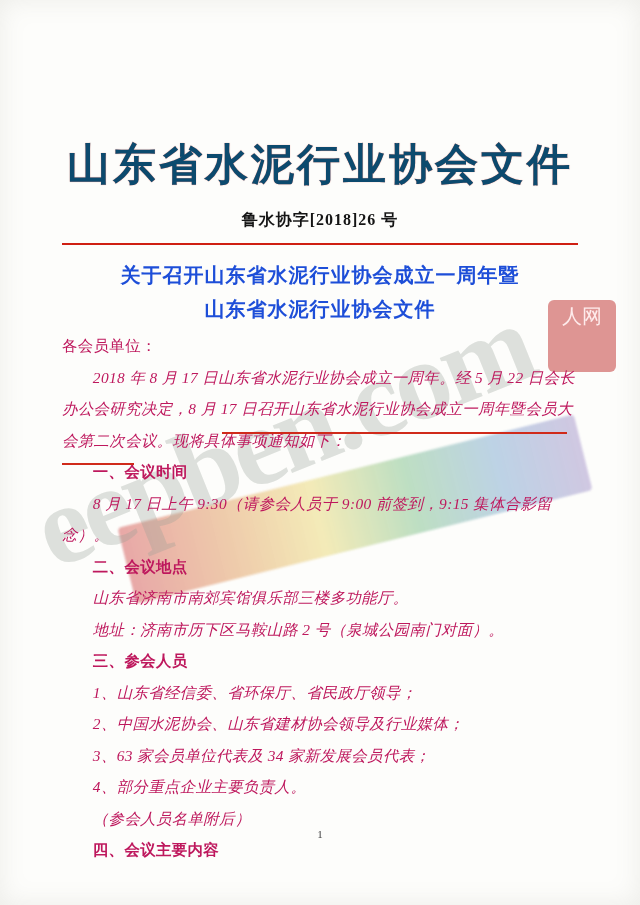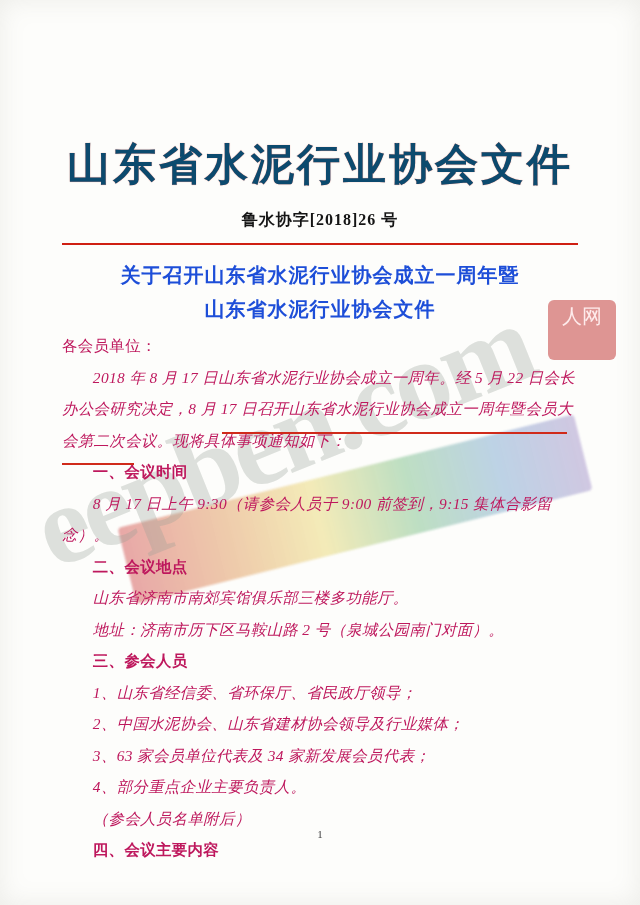--- a/index.html
+++ b/index.html
@@ -54,21 +54,21 @@
     color: rgba(150,160,150,0.30);
     transform: rotate(-22deg);
     transform-origin: left center;
     white-space: nowrap;
   }
   #wm-badge {
     position: absolute;
     right: 24px;
     top: 300px;
     width: 68px;
-    height: 60px;
+    height: 72px;
     border-radius: 6px;
     background: rgba(185,30,30,0.55);
     color: #ffe9e9;
     font-family: "Liberation Serif", serif;
     font-size: 20px;
     line-height: 20px;
     text-align: center;
     padding-top: 6px;
     box-sizing: border-box;
     opacity: 0.85;

